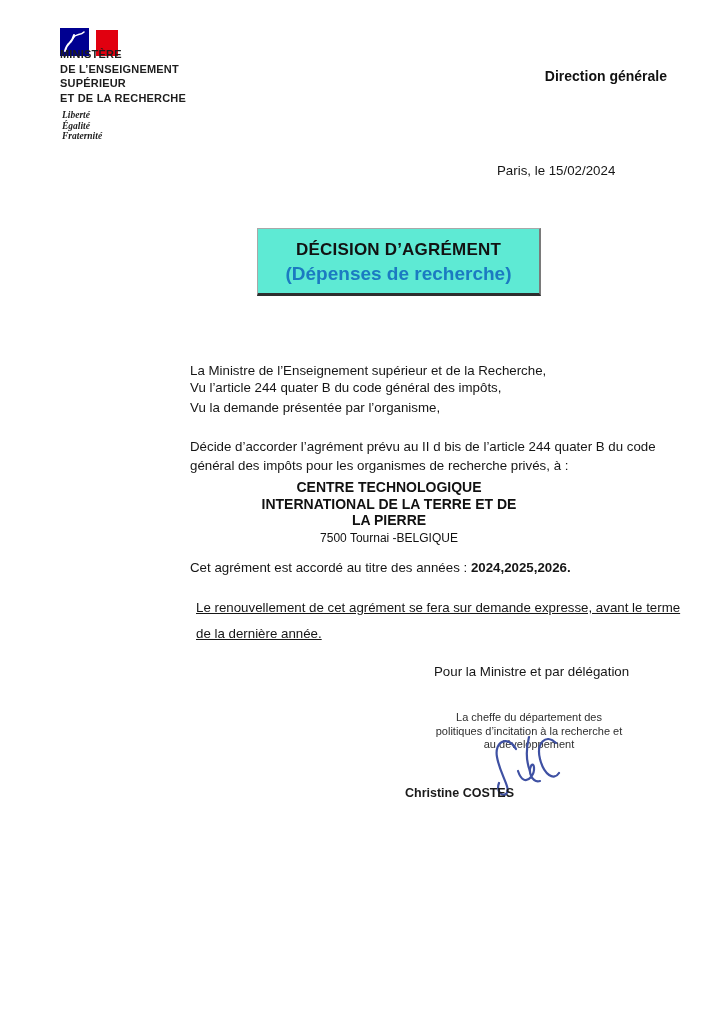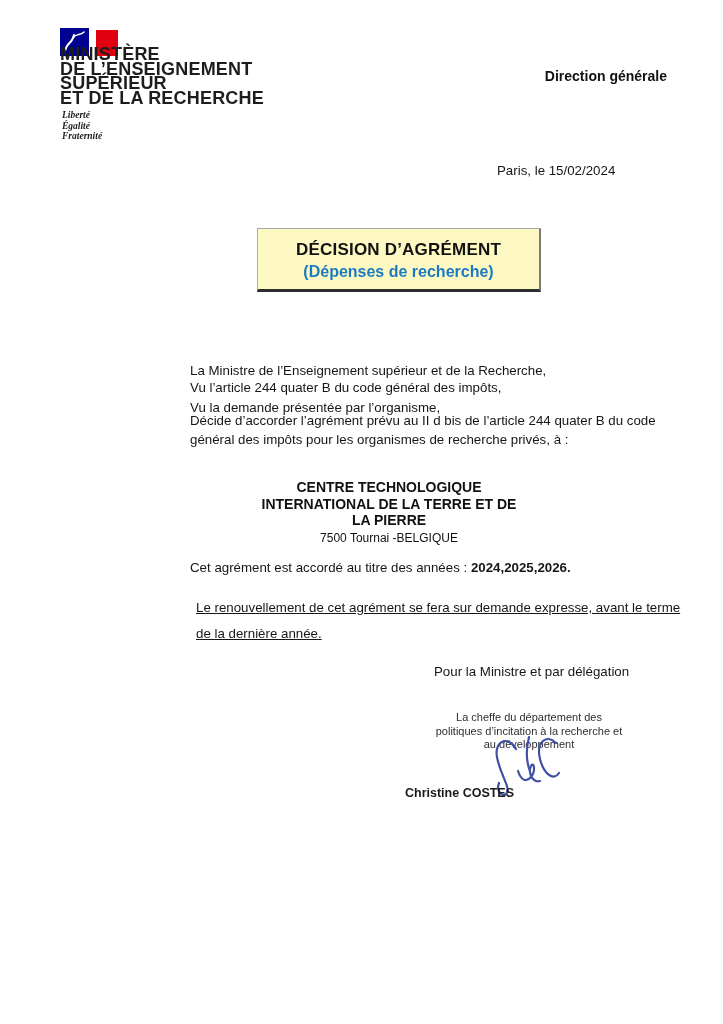--- a/index.html
+++ b/index.html
@@ -2,41 +2,41 @@
 <html><head>
 <meta charset="utf-8">
 <style>
   html,body{margin:0;padding:0;background:#ffffff;}
   .page{position:relative;width:723px;height:1024px;background:#ffffff;
         font-family:"Liberation Sans",sans-serif;color:#161616;overflow:hidden;}
   .abs{position:absolute;}
 
   
   .flag{left:60px;top:28px;width:58px;height:30px;}
-  .ministry{left:60px;top:47px;font-weight:700;font-size:18px;line-height:14.5px;
+  .ministry{left:60px;top:47px;font-weight:700;font-size:11px;line-height:14.5px;
             letter-spacing:.2px;color:#1d1d1d;}
   .motto{left:62px;top:110px;font-family:"Liberation Serif",serif;font-style:italic;
          font-weight:600;font-size:9.5px;line-height:10.5px;color:#222;}
   .issuer{top:68px;right:56px;text-align:right;font-weight:700;font-size:14px;
           line-height:17px;color:#111;}
   .dateline{left:497px;top:163px;font-size:13.3px;}
 
   
-  .title-box{left:257px;top:228px;width:281px;background:#fef9c3;text-align:center;
+  .title-box{left:257px;top:228px;width:281px;background:#5eead4;text-align:center;
              padding:11px 0 8px 0;border-top:1px solid #a8a8a8;border-left:1px solid #a8a8a8;
              border-right:2px solid #7a7a7a;border-bottom:3px solid #2e2e2e;}
   .title{font-size:17px;font-weight:700;letter-spacing:.2px;color:#121212;}
-  .subtitle{font-size:16px;font-weight:700;color:#1b7ac1;margin-top:3px;}
+  .subtitle{font-size:19px;font-weight:700;color:#1b7ac1;margin-top:3px;}
 
   
   .body-text{font-size:13.3px;color:#161616;}
   .p1{left:190px;top:347px;margin-top:16px;}
   .p2{left:190px;top:380px;}
   .p3{left:190px;top:400px;}
-  .p4{left:190px;top:412px;width:494px;line-height:18.5px;}
+  .p4{left:190px;top:438px;width:494px;line-height:18.5px;}
   .org{left:189px;top:479px;width:400px;text-align:center;font-weight:700;
        font-size:14px;line-height:16.5px;color:#111;}
   .org-address{font-weight:400;font-size:12px;margin-top:1px;}
   .p5{left:190px;top:560px;text-align:right;}
   .p5 .years{font-weight:700;}
   .p6{left:196px;top:595px;width:494px;line-height:26px;text-decoration:underline;}
 
   
   .delegation{left:434px;top:664px;}
   .role{left:404px;top:711px;width:250px;text-align:center;font-size:11px;

